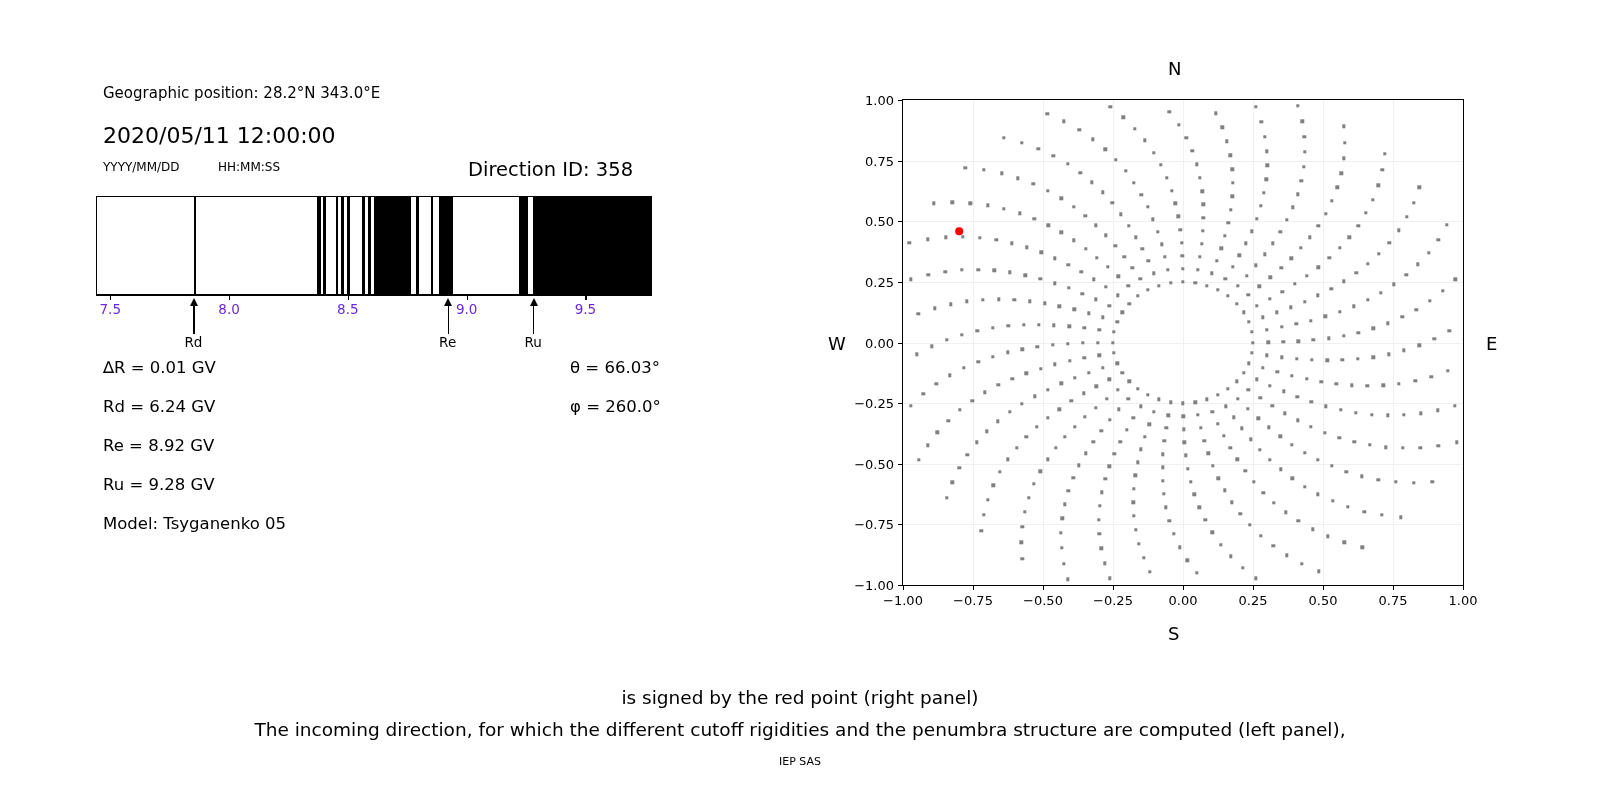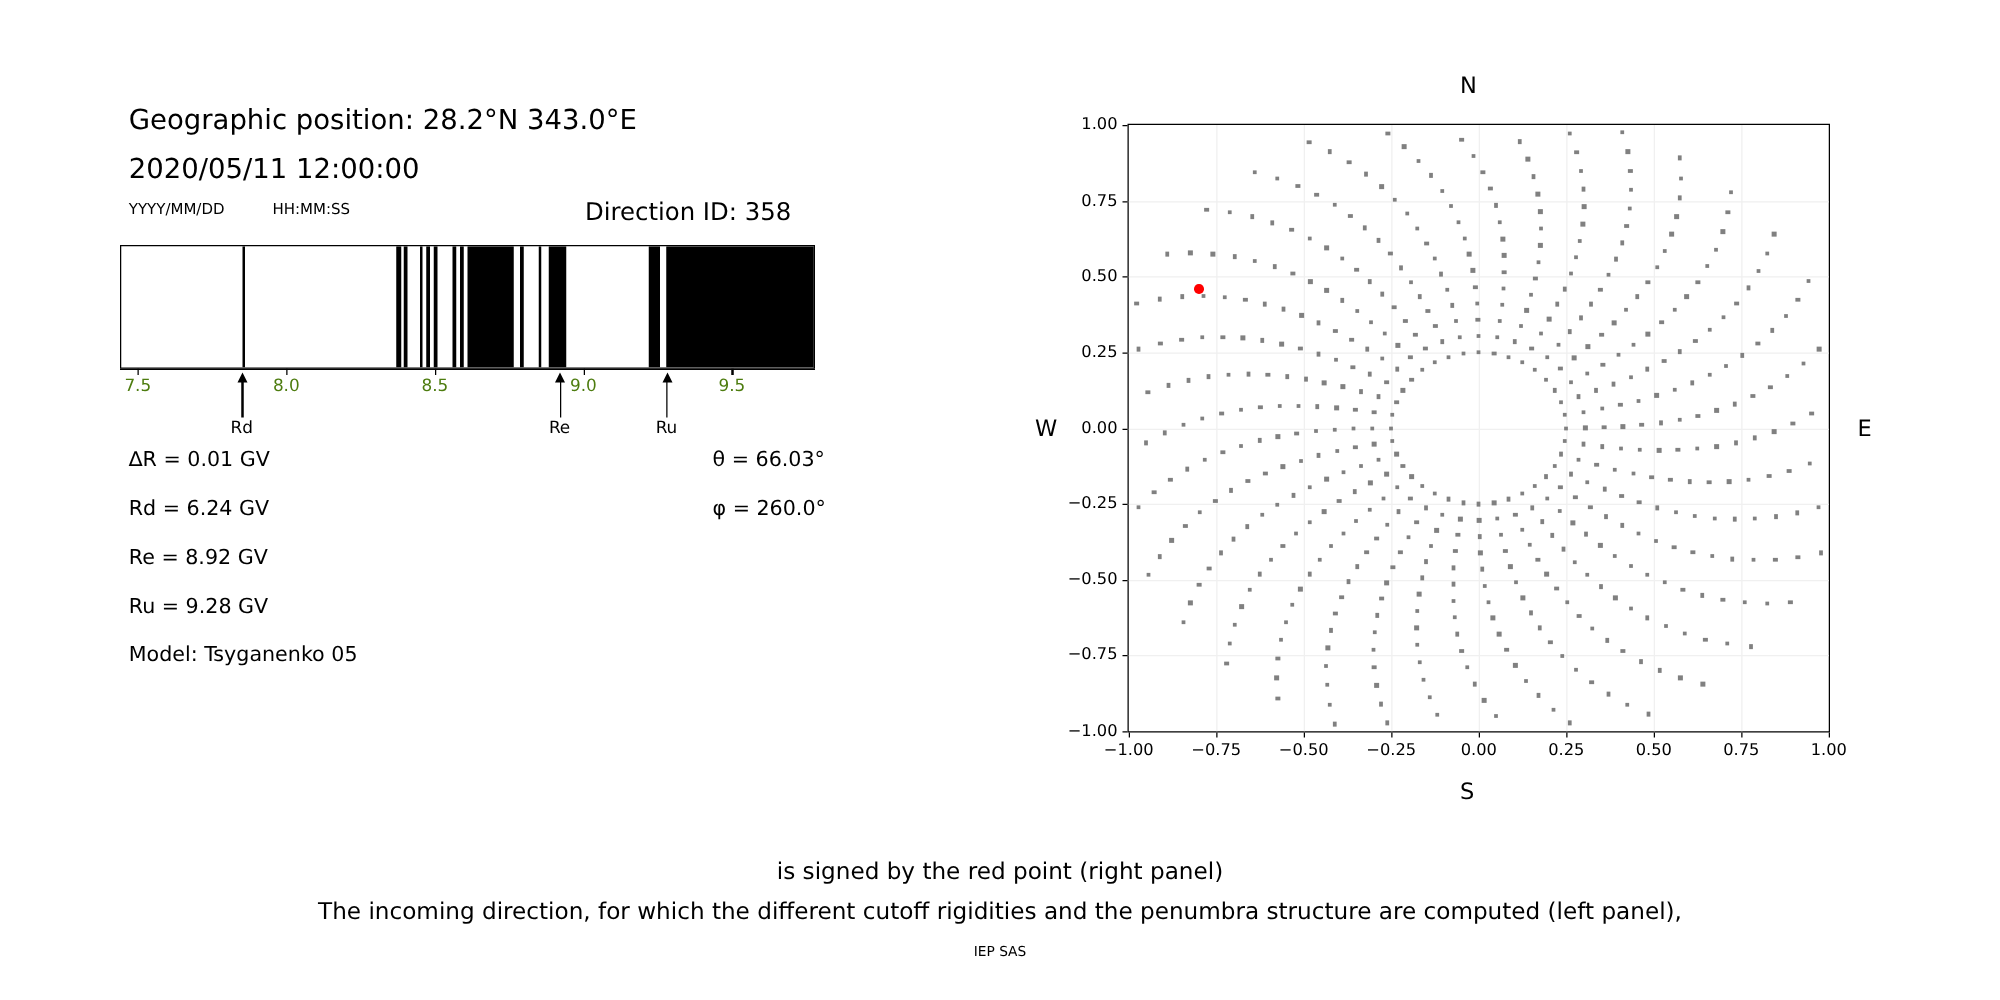--- a/index.html
+++ b/index.html
@@ -17,42 +17,42 @@
   }
 
   
   #left-panel { position: absolute; left: 0; top: 0; width: 790px; height: 660px; }
 
   .info-line {
     position: absolute;
     color: #000000;
     white-space: nowrap;
   }
-  #geo-position { left: 103px; top: 84px; font-size: 22px; }
+  #geo-position { left: 103px; top: 84px; font-size: 15px; }
   #datetime     { left: 103px; top: 123px; font-size: 22px; }
   #fmt-date     { left: 103px; top: 160px; font-size: 12px; }
   #fmt-time     { left: 218px; top: 160px; font-size: 12px; }
   #direction-id { left: 468px; top: 158px; font-size: 19.5px; }
 
   
   #penumbra-wrap { position: absolute; left: 96px; top: 196px; width: 556px; height: 99px; }
   #penumbra-bar {
     position: absolute; inset: 0;
     background: #ffffff;
     border: 1.1px solid #000000;
     overflow: hidden;
   }
   .band { position: absolute; top: 0; height: 100%; background: #000000; }
 
   
   #rig-axis { position: absolute; left: 96px; top: 295px; width: 556px; height: 1.3px; background: #000000; }
   .axis-tick { position: absolute; top: 295px; width: 1.2px; height: 5px; background: #000000; }
   .axis-tick-label {
     position: absolute; top: 301px;
-    font-size: 13.5px; color: #4d7c0f;
+    font-size: 13.5px; color: #6d28d9;
     transform: translateX(-50%);
     white-space: nowrap;
   }
 
   
   .marker { position: absolute; top: 296px; }
   .marker .stem { position: absolute; left: 0; top: 9px; width: 1.3px; height: 29px; background: #000000; }
   .marker .head {
     position: absolute; left: -3.6px; top: 2px;
     width: 0; height: 0;

